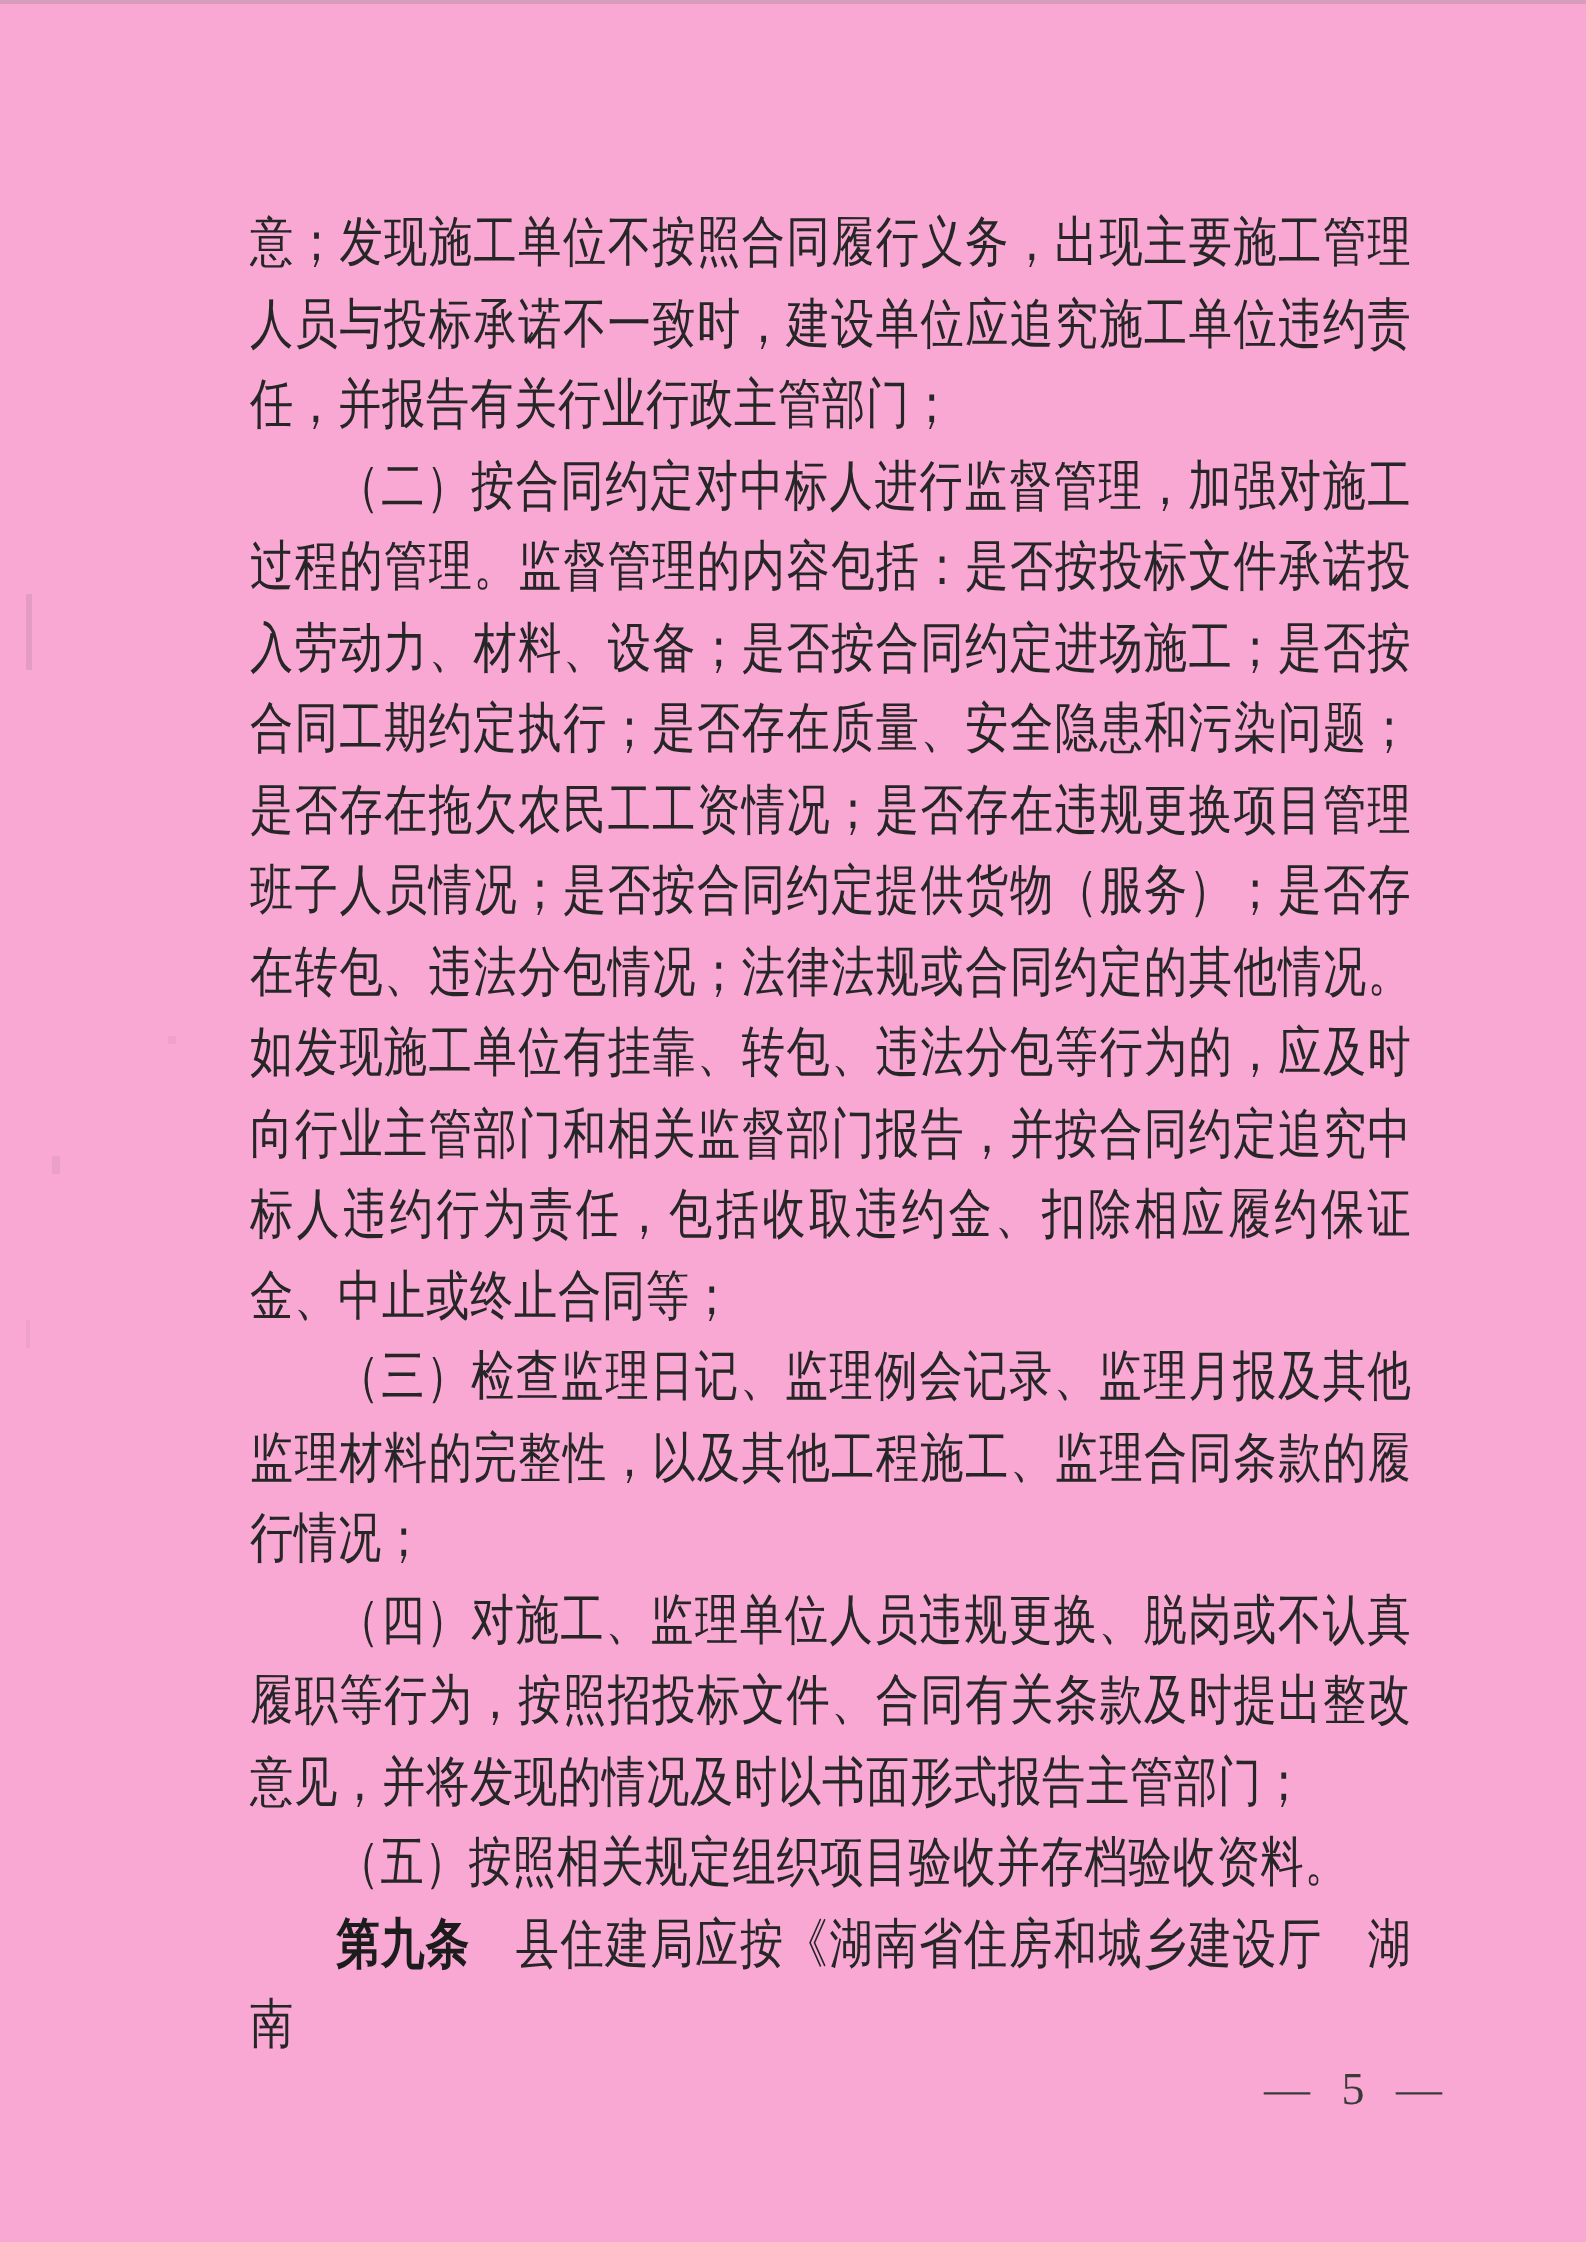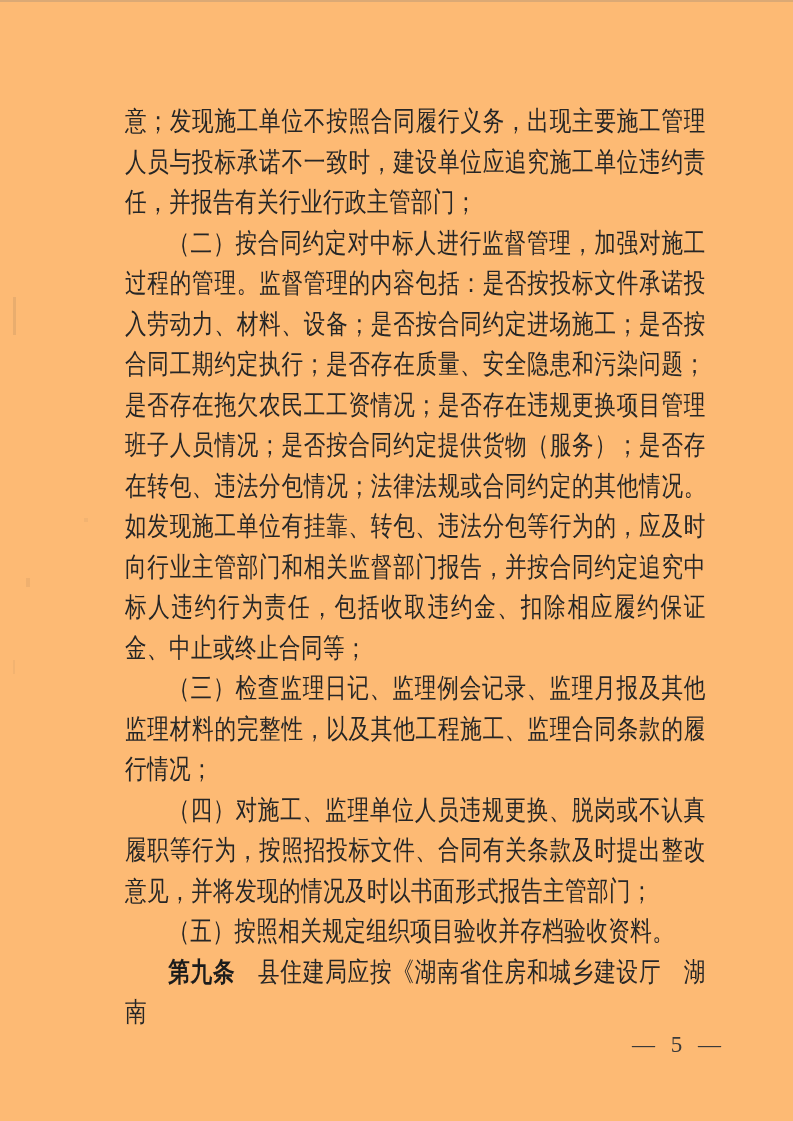--- a/index.html
+++ b/index.html
@@ -4,21 +4,21 @@
 <style>
   html, body {
     margin: 0;
     padding: 0;
     background: #ffffff;
   }
   .page {
     position: relative;
     width: 793px;
     height: 1121px;
-    background: #fdba74;
+    background: #f9a8d4;
     overflow: hidden;
     font-family: "Liberation Serif", "DejaVu Serif", serif;
     color: #262626;
   }
   .top-edge {
     position: absolute;
     top: 0; left: 0;
     width: 100%;
     height: 2px;
     background: rgba(120,120,120,0.25);

